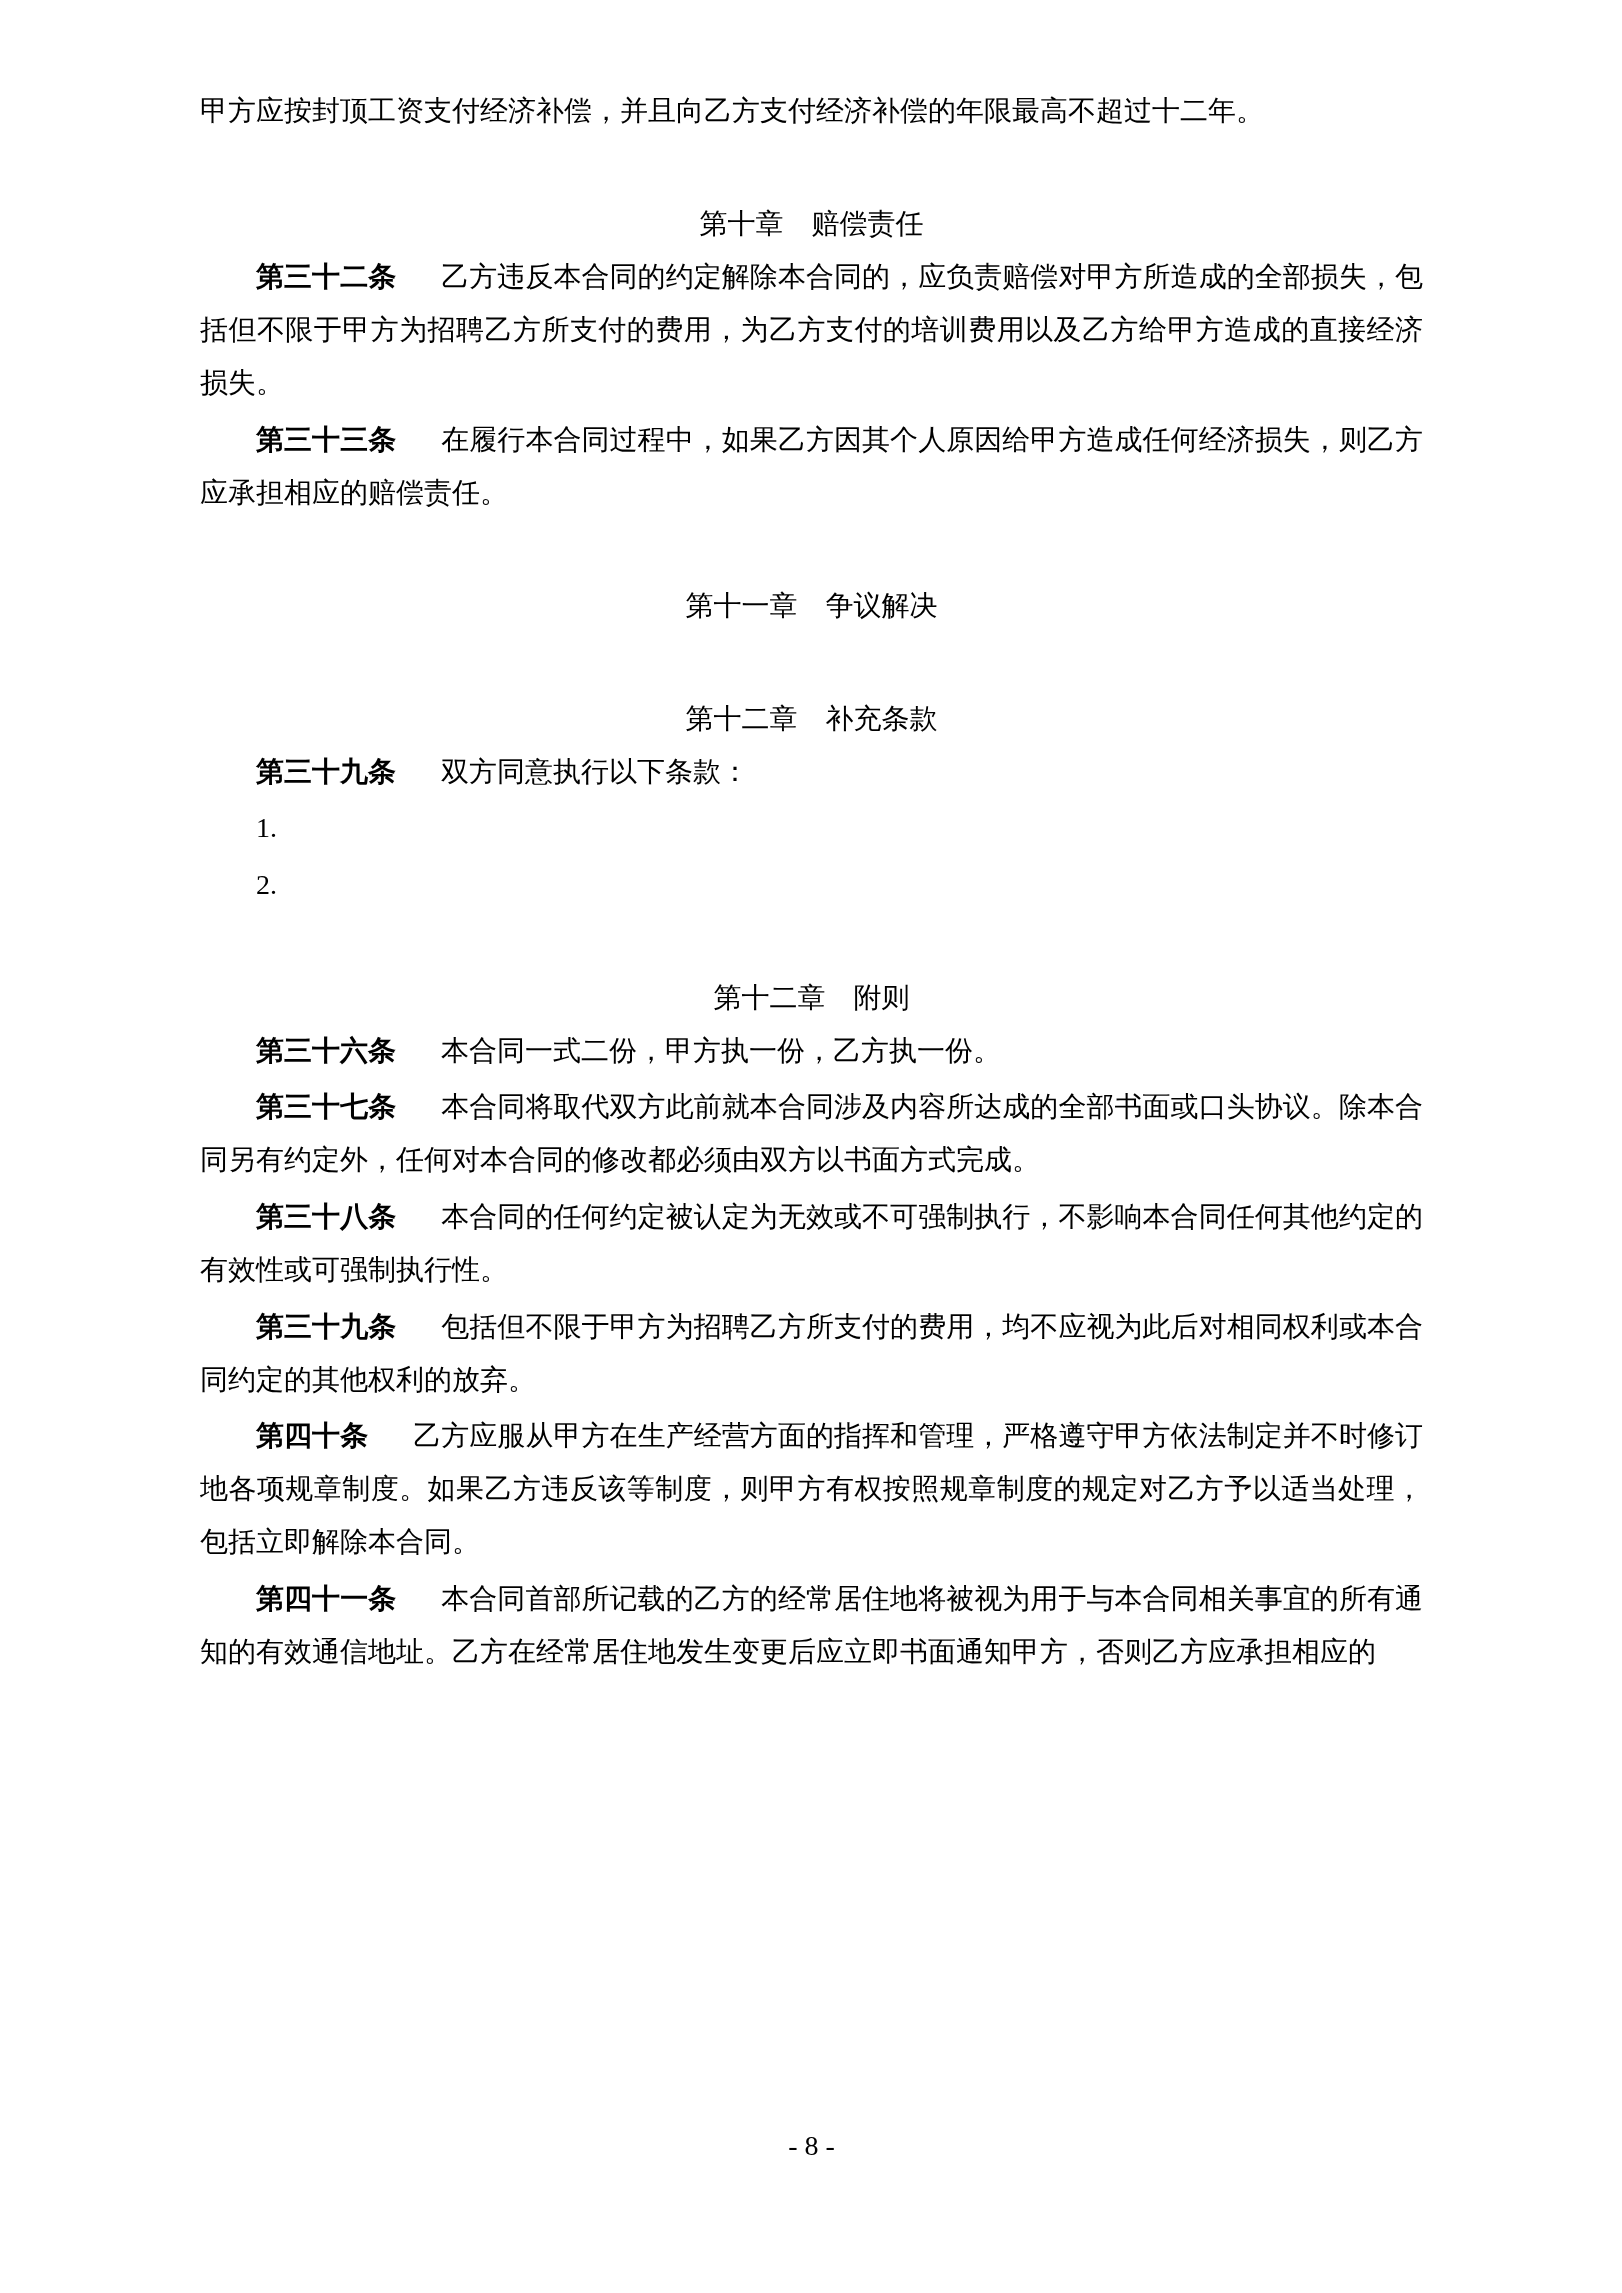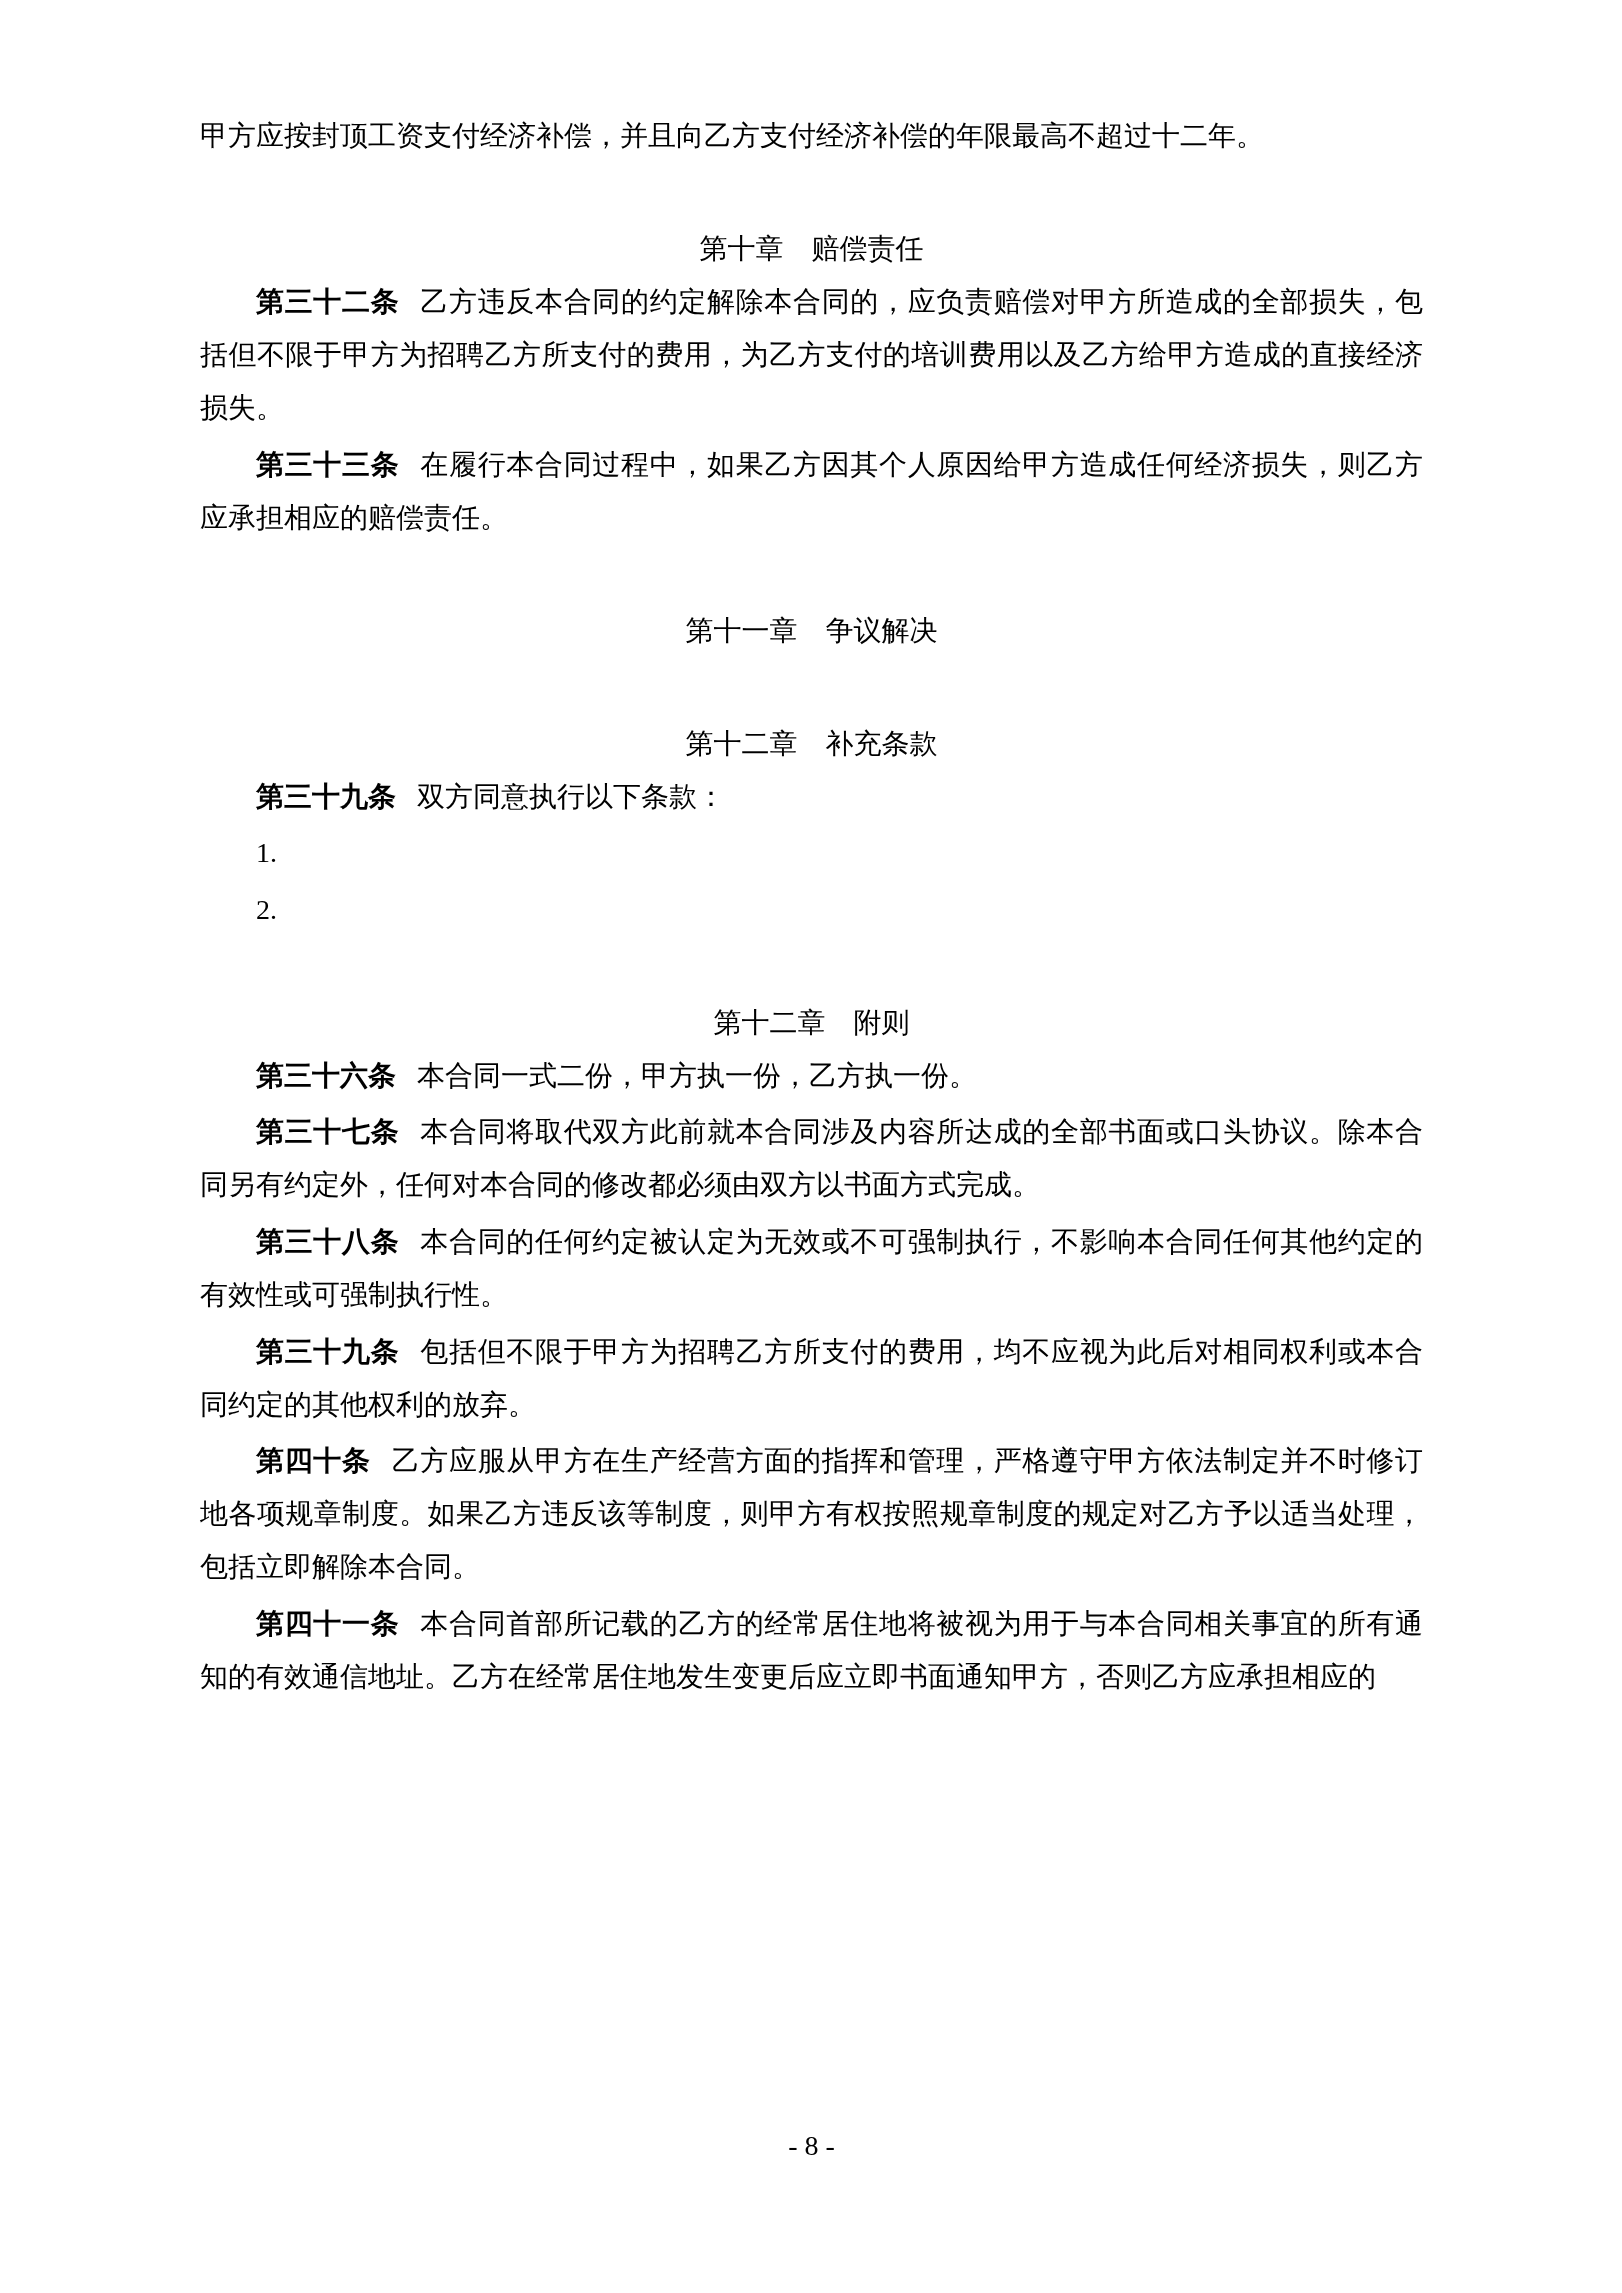--- a/index.html
+++ b/index.html
@@ -15,35 +15,35 @@
     background: #ffffff;
     color: #000000;
     font-family: "Liberation Serif", "DejaVu Serif", serif;
     overflow: hidden;
   }
   .doc-body {
     position: absolute;
     left: 200px;
     top: 0;
     width: 1223px;
-    padding-top: 109px;
+    padding-top: 84px;
     font-size: 28px;
     line-height: 53px;
     text-align: justify;
     letter-spacing: 0;
   }
   .para {
     margin: 0 0 3.6px 0;
   }
   .para.indent {
     text-indent: 56px;
   }
   .art-num {
     font-weight: bold;
-    margin-right: 21px;
+    margin-right: 45px;
   }
   .chapter {
     margin: 60px 0 0 0;
     font-size: 28px;
     line-height: 53px;
     font-weight: normal;
     text-align: center;
     text-indent: 0;
   }
   .ch-title {

